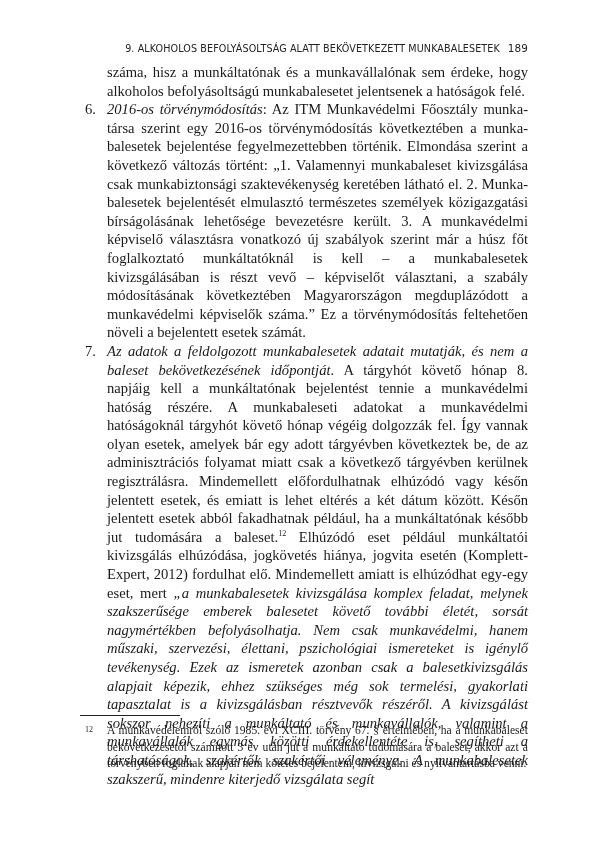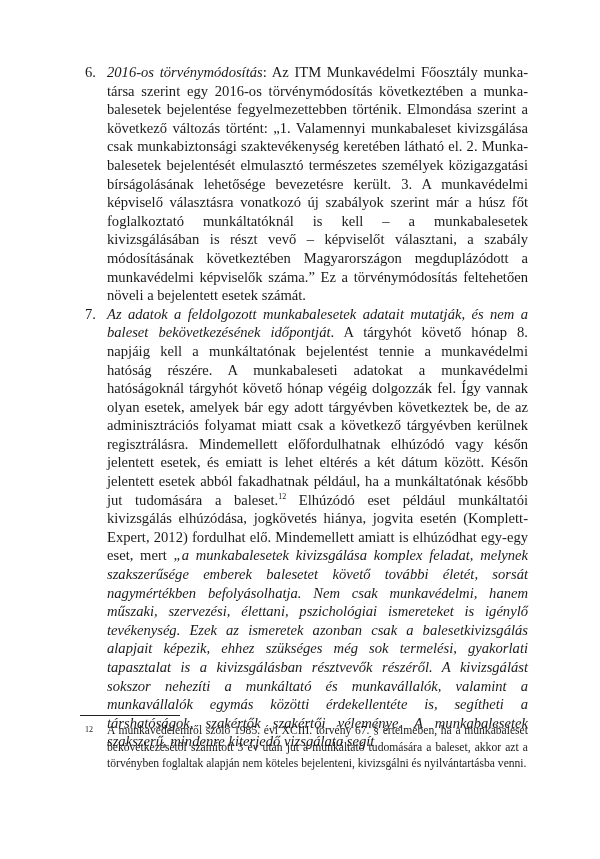--- a/index.html
+++ b/index.html
@@ -28,22 +28,26 @@
     font-family: "Liberation Serif", serif; font-size: 11.6px; line-height: 16.5px;
     text-align: justify;
   }
   .footnote .fnum { position: absolute; left: 5px; top: -1px; font-size: 8px; }
   .footnote .ftext { padding-left: 27px; display: block; }
 </style>
 </head>
 <body>
 
 <div class="page">
+  <div class="running-head">
+    <span>9. ALKOHOLOS BEFOLYÁSOLTSÁG ALATT BEKÖVETKEZETT MUNKABALESETEK</span><span class="pnum">189</span>
+  </div>
 
   <div class="body">
+    <p class="cont">száma, hisz a munkáltatónak és a munkavállalónak sem érdeke, hogy alkoholos befolyásoltságú munkabalesetet jelentsenek a hatóságok felé.</p>
 
     <p class="item">
       <span class="num">6.</span><em>2016-os törvénymódosítás</em><span>: Az ITM Munkavédelmi Főosztály munka­társa szerint egy 2016-os törvénymódosítás következtében a munka­balesetek bejelentése fegyelmezettebben történik. Elmondása szerint a következő változás történt: „1. Valamennyi munkabaleset kivizsgálása csak munkabiztonsági szaktevékenység keretében látható el. 2. Munka­balesetek bejelentését elmulasztó természetes személyek közigazgatási bírságolásának lehetősége bevezetésre került. 3. A munkavédelmi képvi­selő választásra vonatkozó új szabályok szerint már a húsz főt foglalkoz­tató munkáltatóknál is kell – a munkabalesetek kivizsgálásában is részt vevő – képviselőt választani, a szabály módosításának következtében Magyarországon megduplázódott a munkavédelmi képviselők száma.” Ez a törvénymódosítás feltehetően növeli a bejelentett esetek számát.</span>
     </p>
 
     <p class="item">
       <span class="num">7.</span><em>Az adatok a feldolgozott munkabalesetek adatait mutatják, és nem a bal­eset bekövetkezésének időpontját</em><span>. A tárgyhót követő hónap 8. napjáig kell a munkáltatónak bejelentést tennie a munkavédelmi hatóság részére. A munkabaleseti adatokat a munkavédelmi hatóságoknál tárgyhót kö­vető hónap végéig dolgozzák fel. Így vannak olyan esetek, amelyek bár egy adott tárgyévben következtek be, de az adminisztrációs folyamat miatt csak a következő tárgyévben kerülnek regisztrálásra. Mindemel­lett előfordulhatnak elhúzódó vagy későn jelentett esetek, és emiatt is le­het eltérés a két dátum között. Későn jelentett esetek abból fakadhatnak például, ha a munkáltatónak később jut tudomására a baleset.</span><sup>12</sup><span> Elhú­zódó eset például munkáltatói kivizsgálás elhúzódása, jogkövetés hiá­nya, jogvita esetén (Komplett-Expert, 2012) fordulhat elő. Mindemellett amiatt is elhúzódhat egy-egy eset, mert </span><em>„a munkabalesetek kivizsgálása komplex feladat, melynek szakszerűsége emberek balesetet követő to­vábbi életét, sorsát nagymértékben befolyásolhatja. Nem csak munkavé­delmi, hanem műszaki, szervezési, élettani, pszichológiai ismereteket is igénylő tevékenység. Ezek az ismeretek azonban csak a balesetkivizsgálás alapjait képezik, ehhez szükséges még sok termelési, gyakorlati tapaszta­lat is a kivizsgálásban résztvevők részéről. A kivizsgálást sokszor nehezíti a munkáltató és munkavállalók, valamint a munkavállalók egymás kö­zötti érdekellentéte is, segítheti a társhatóságok, szakértők szakértői véle­ménye. A munkabalesetek szakszerű, mindenre kiterjedő vizsgálata segít</em>
     </p>
   </div>
 

